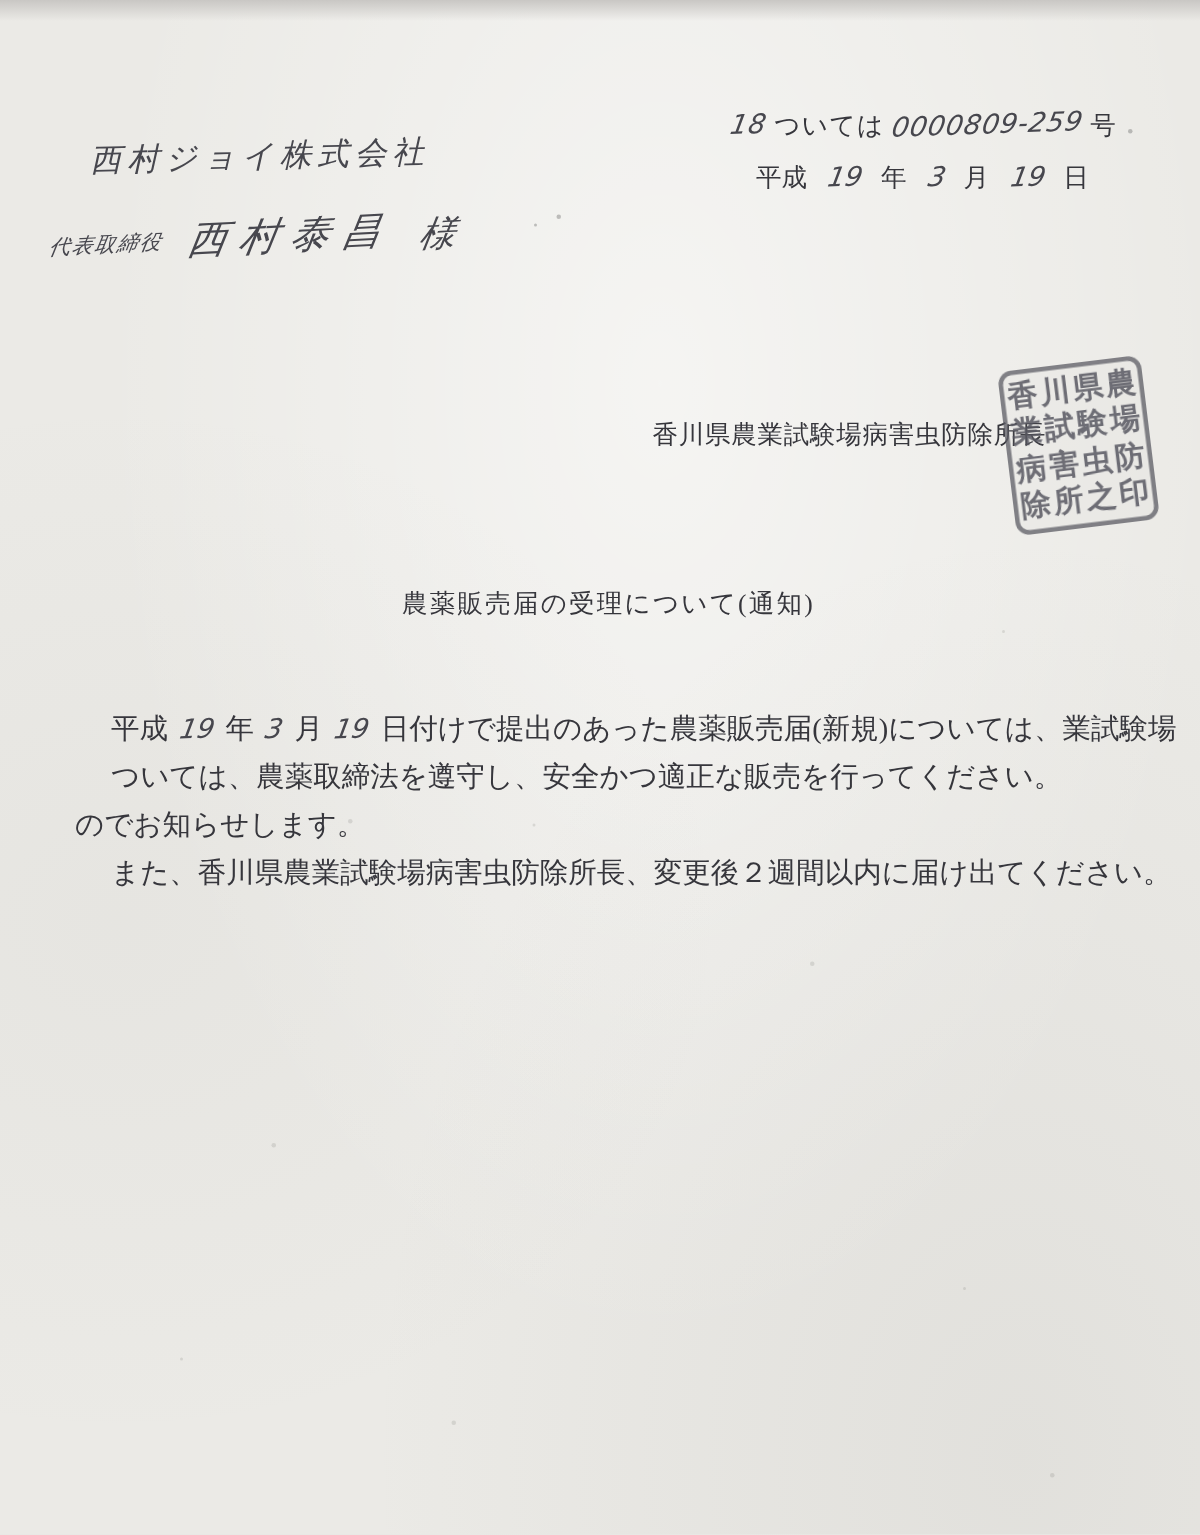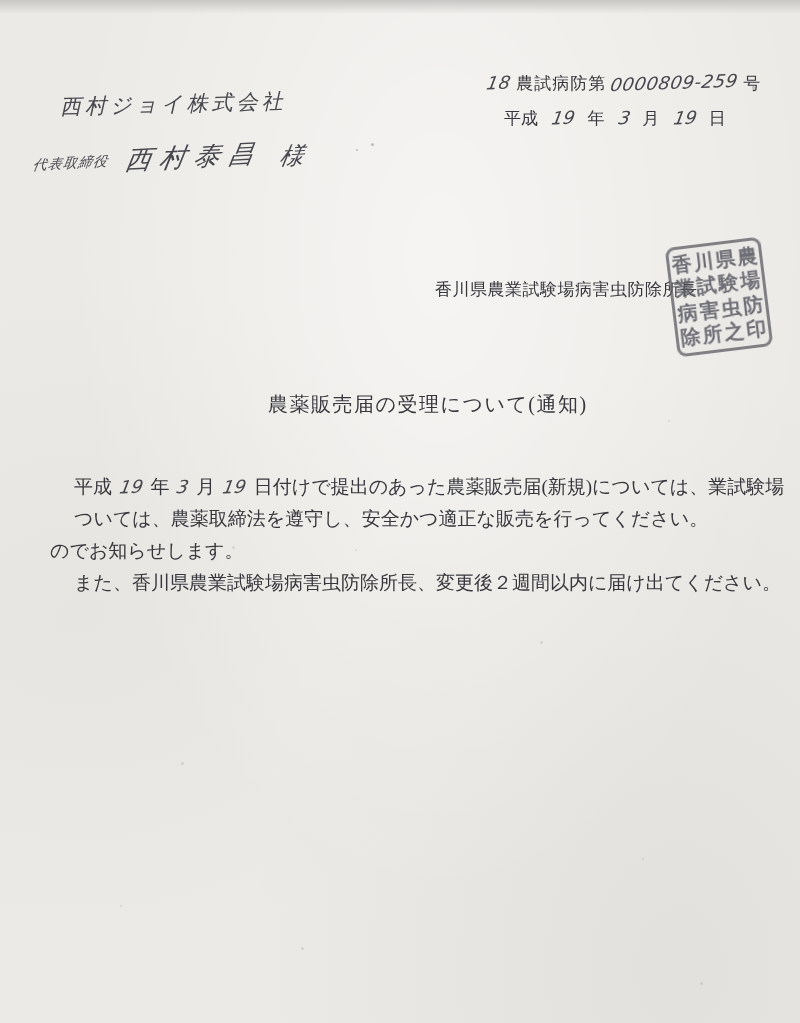--- a/index.html
+++ b/index.html
@@ -53,36 +53,36 @@
     color:rgba(88,88,98,0.85);
     font-weight:bold;
     filter:blur(0.4px);
     background:rgba(180,180,185,0.06);
   }
   .seal-row{
     font-size:20px;line-height:21px;letter-spacing:2px;
     text-align:center;white-space:nowrap;
     font-family:"Liberation Serif","DejaVu Serif",serif;
   }
-  .subject{top:391px;left:268px;font-size:20px;letter-spacing:1.5px;white-space:nowrap;}
+  .subject{top:391px;left:268px;font-size:17px;letter-spacing:1.5px;white-space:nowrap;}
   .body-block{top:471px;left:50px;width:720px;font-size:19px;line-height:32px;}
   .body-line{white-space:nowrap;}
   .ind{padding-left:24px;}
   .body-block .hand{font-size:18px;margin:0 3px;}
   .speck{position:absolute;border-radius:50%;background:rgba(90,90,88,0.35);}
   .speck.f{background:rgba(110,110,105,0.18);}
 </style>
 </head>
 <body>
 
 <div class="page">
 
   <div class="abs doc-number print">
     <span class="hand">18</span>
-    <span>農試病防第</span>
+    <span>ついては</span>
     <span class="hand">0000809-259</span>
     <span>号</span>
   </div>
 
   <div class="abs date-line print">
     <span class="seg">平成</span>
     <span class="hand">19</span>
     <span class="seg">年</span>
     <span class="hand">3</span>
     <span class="seg">月</span>

